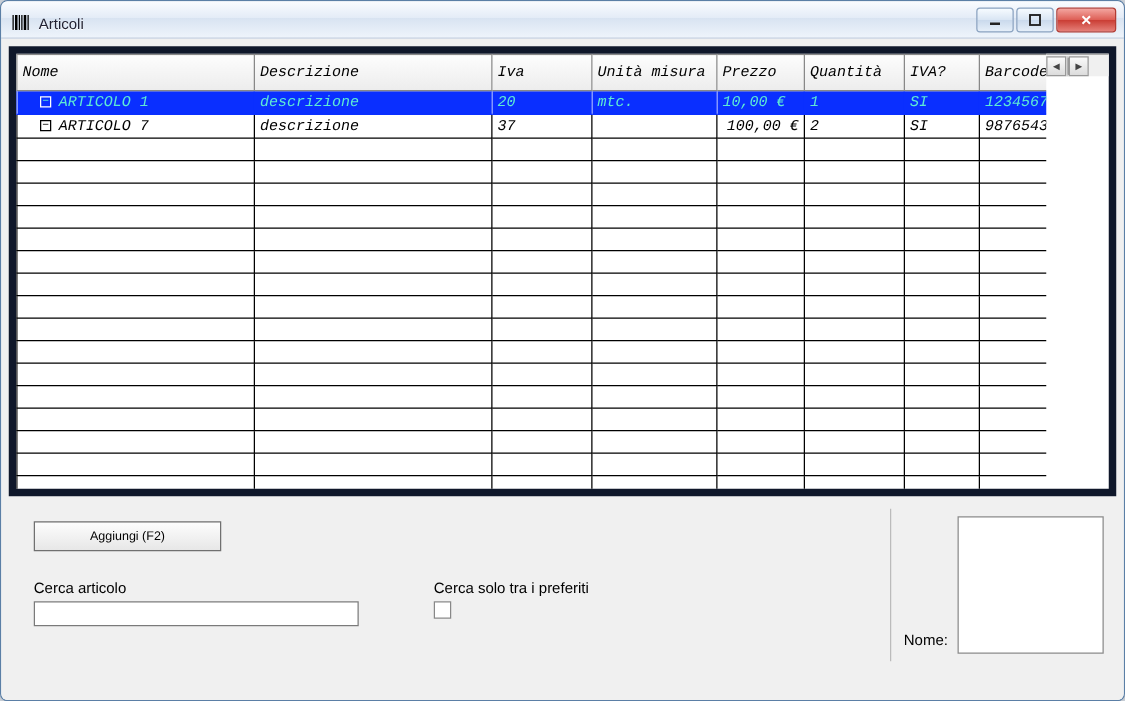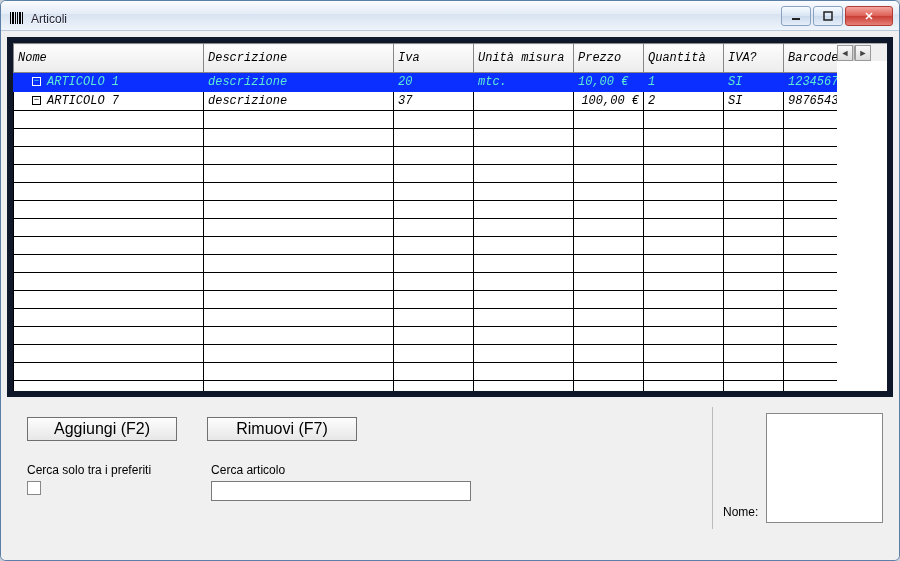--- a/index.html
+++ b/index.html
@@ -149,21 +149,21 @@
     border-right: 1px solid #bbb;
     padding: 10px 10px 10px 20px;
   }
   .btn-row { display:flex; gap:30px; margin-bottom: 22px; }
   .btn {
     width: 150px;
     height: 24px;
     background: linear-gradient(#fdfdfd,#e7e7e7);
     border:1px solid #707070;
     font-family: "Segoe UI", Tahoma, sans-serif;
-    font-size:16px;
+    font-size:10px;
     cursor:default;
     display:flex; align-items:center; justify-content:center;
   }
   .search-row { display:flex; gap:60px; align-items:flex-start; }
   .search-col { display:flex; flex-direction:column; gap:4px; }
   .search-input {
     width: 260px; height:20px;
     border:1px solid #7a7a7a;
     font-size:12px;
     padding: 1px 3px;
@@ -468,30 +468,29 @@
         </div>
         <div class="arrow">►</div>
         <div class="spacer"></div>
       </div>
     </div>
 
     <div class="bottom-panel">
       <div class="left-controls">
         <div class="btn-row">
           <div class="btn">Aggiungi (F2)</div>
-          <div class="btn">Rimuovi (F7)</div>
         </div>
         <div class="search-row">
+          <div class="search-col">
+            <span>Cerca articolo</span>
+            <input class="search-input" type="text" value="" style="">
+          </div>
           <div class="search-col">
             <span>Cerca solo tra i preferiti</span>
             <span class="chk"></span>
-          </div>
-          <div class="search-col">
-            <span>Cerca articolo</span>
-            <input class="search-input" type="text" value="" style="">
           </div>
         </div>
       </div>
       <div class="logo-panel">
         <span class="logo-label">Nome:</span>
         <div class="logo-box"></div>
       </div>
     </div>
 
   </div>

